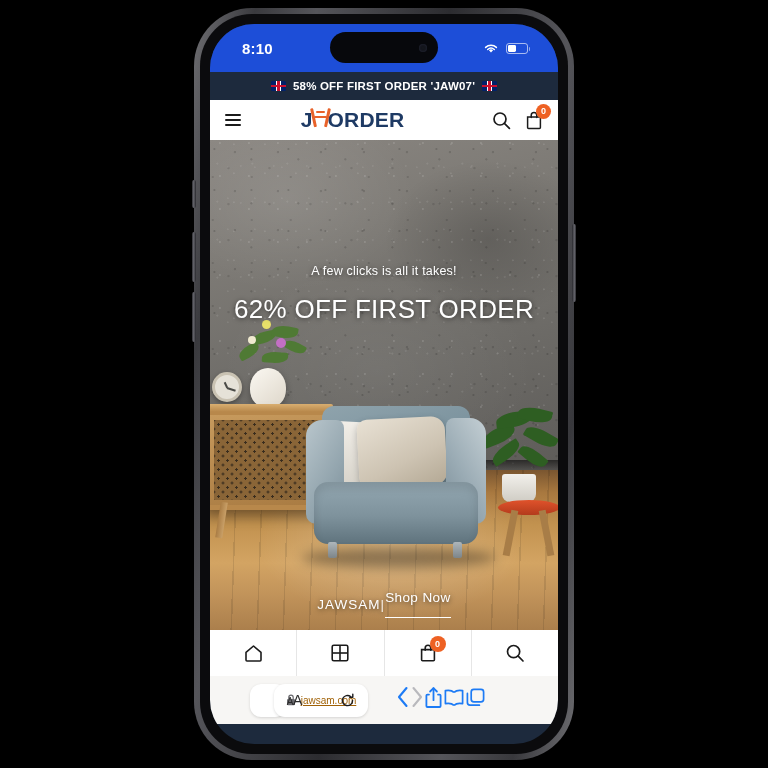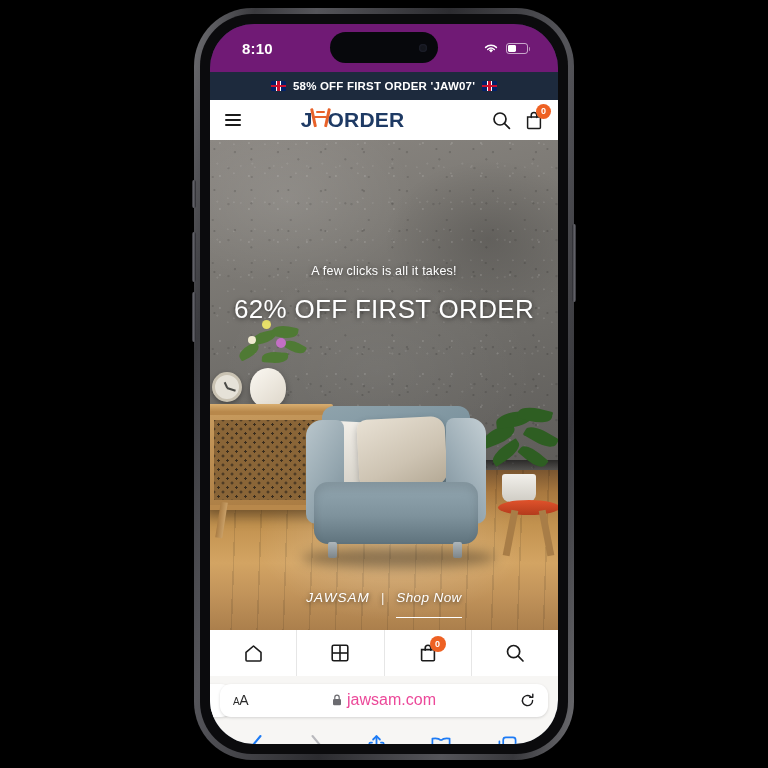--- a/index.html
+++ b/index.html
@@ -42,21 +42,21 @@
   .btn-side { position:absolute; background:linear-gradient(90deg,#2e2e32,#63636a 40%,#48484d 70%,#25252a); border-radius:2px; }
   .btn-action { left:-2px; top:172px; width:4px; height:28px; }
   .btn-vol-up  { left:-2px; top:224px; width:4px; height:50px; }
   .btn-vol-dn  { left:-2px; top:284px; width:4px; height:50px; }
   .btn-power   { right:-2px; top:216px; width:4px; height:78px;
                  background:linear-gradient(270deg,#2e2e32,#63636a 40%,#48484d 70%,#25252a); }
 
   
   .statusbar {
     position:relative; height:48px;
-    background:#701a75;
+    background:#1d4ed8;
     display:flex; align-items:center; justify-content:space-between;
     padding:0 26px;
     z-index:6;
   }
   .clock { color:#fff; font-size:15px; font-weight:700; letter-spacing:.2px; padding-left:6px; }
   .status-right { display:flex; align-items:center; gap:7px; padding-right:4px; }
   .battery {
     position:relative; width:22px; height:11px;
     border:1.4px solid rgba(255,255,255,.62);
     border-radius:3px;
@@ -313,24 +313,23 @@
 
   
   .hero-copy{
     position:absolute; left:0; right:0; top:124px; text-align:center; z-index:4;
     text-shadow:0 1px 5px rgba(0,0,0,.55);
   }
   .hero-sub{ color:#fff; font-size:12.5px; font-weight:400; letter-spacing:.2px; }
   .hero-title{ color:#fff; font-size:26px; font-weight:400; letter-spacing:.3px; margin-top:16px; }
   .hero-cta{
     position:absolute; left:0; right:0; bottom:12px; z-index:4;
-    display:flex; align-items:flex-start; justify-content:center; gap:11px;
+    display:flex; align-items:center; justify-content:center; gap:0;
     color:#fff; font-size:13.5px; letter-spacing:1px;
     text-shadow:0 1px 5px rgba(0,0,0,.6);
-    font-style:italic;
   }
   .hero-cta .divider{ opacity:.85; }
   .hero-cta .shop{ border-bottom:1.6px solid #fff; padding-bottom:12px; letter-spacing:.4px; cursor:pointer; }
 
   
   .tabbar{
     height:46px; background:#fff;
     display:flex; align-items:stretch;
   }
   .tab{
@@ -342,36 +341,36 @@
     position:absolute; top:6px; left:50%; margin-left:2px;
     min-width:16px; height:16px; padding:0 3px;
     border-radius:50%; background:#EE6123; color:#fff;
     font-size:9px; font-weight:700;
     display:flex; align-items:center; justify-content:center;
   }
 
   
   .safari{
     background:#f7f6f4; flex:1;
-    display:flex; flex-direction:column; justify-content:center;
+    display:flex; justify-content:center;
   }
   .urlrow{ position:relative; height:48px; display:flex; align-items:center; padding:0 10px; }
   .tabpeek{
     position:absolute; left:-14px; top:8px; width:36px; height:33px;
     background:#fff; border-radius:11px; box-shadow:0 1px 3px rgba(0,0,0,.14);
   }
   .urlbar{
     position:relative; flex:1; height:33px; border-radius:11px;
     background:#fff; box-shadow:0 1px 3px rgba(0,0,0,.14);
     display:flex; align-items:center; justify-content:center;
     padding:0 12px; z-index:2;
   }
   .aa{ position:absolute; left:13px; color:#2b2b2b; font-weight:500; letter-spacing:-.4px; }
   .aa .s{ font-size:10px; } .aa .b{ font-size:14px; }
-  .urltext{ display:flex; align-items:center; gap:5px; font-size:16px; color:#ec4899; }
+  .urltext{ display:flex; align-items:center; gap:5px; font-size:10px; color:#a16207;text-decoration:underline; }
   .reload{ position:absolute; right:13px; cursor:pointer; }
   .toolbar{
     height:42px; display:flex; align-items:center; justify-content:space-around;
     padding:0 18px;
   }
   .tbtn{ cursor:pointer; display:flex; align-items:center; justify-content:center; }
   svg{ display:block; }
 </style>
 </head>
 <body>

